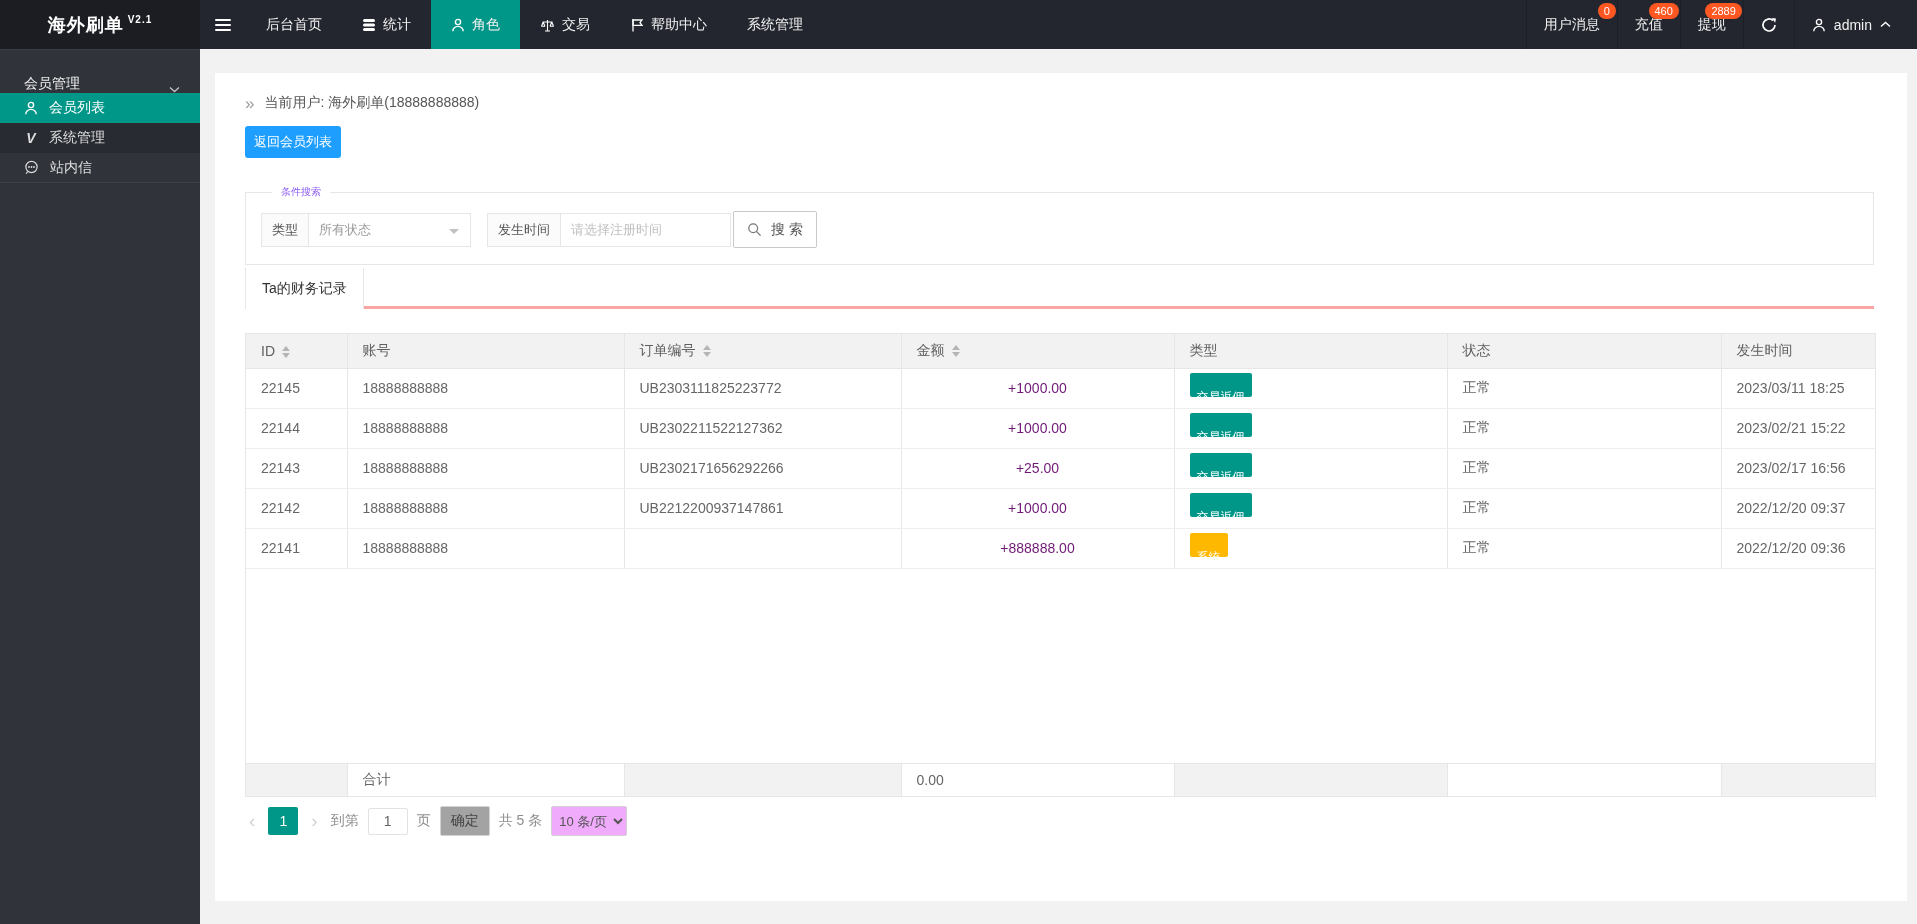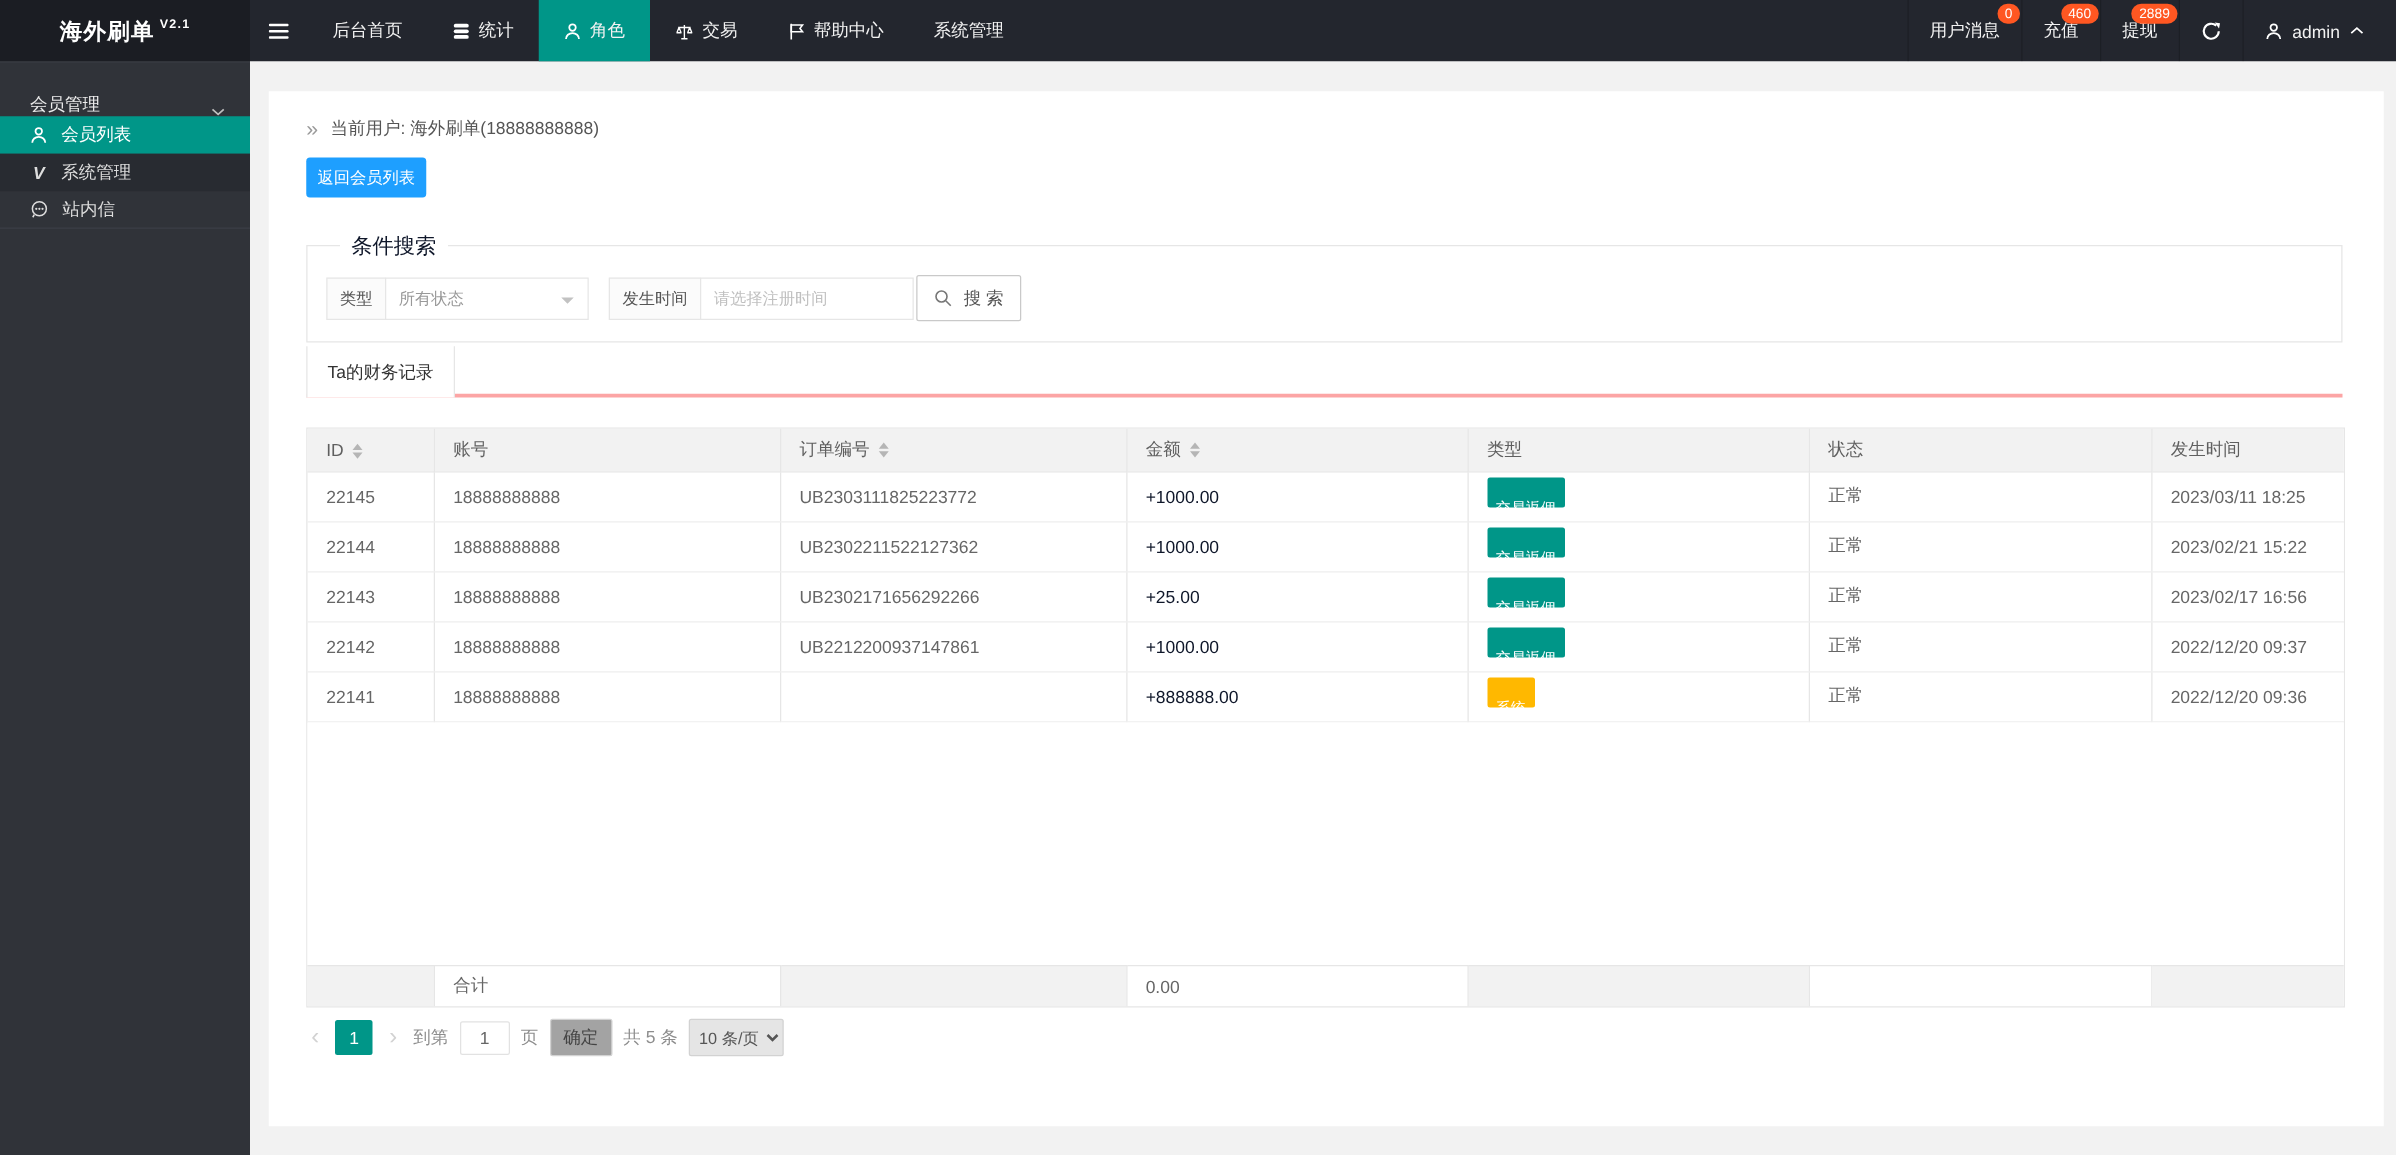--- a/index.html
+++ b/index.html
@@ -41,21 +41,21 @@
 
   .breadcrumb { display:flex; align-items:center; gap:10px; height:24px;
     font-size:14px; color:#555; }
   .crumb-arrow { color:#9a9a9a; font-size:17px; line-height:1; }
 
   .btn-back { margin-top:11px; height:32px; line-height:32px; padding:0 9px;
     background:#1E9FFF; color:#fff; font-size:13px; border:none; border-radius:3px;
     display:inline-block; cursor:pointer; }
 
   fieldset.search { margin:27px 0 0; border:1px solid #e6e6e6; padding:12px 15px 16px; }
-  fieldset.search legend { font-size:17px; color:#0f172a; padding:0 9px; margin-left:11px; }
+  fieldset.search legend { font-size:10px; color:#8b5cf6; padding:0 9px; margin-left:11px; }
   .form-row { display:flex; align-items:center; }
   .form-label { height:34px; line-height:32px; border:1px solid #e6e6e6; background:#FBFBFB;
     padding:0 10px; font-size:13px; color:#555; margin-right:-1px; }
   .select-box { width:163px; height:34px; border:1px solid #e6e6e6; background:#fff;
     position:relative; display:flex; align-items:center; padding-left:10px;
     color:#999; font-size:13px; margin-right:16px; cursor:pointer; }
   .select-arrow { position:absolute; right:11px; top:15px; width:0; height:0;
     border:5px solid transparent; border-top-color:#c2c2c2; }
   .inp-date { width:171px; height:34px; border:1px solid #e6e6e6; padding:0 10px;
     font-size:13px; color:#666; outline:none; }
@@ -70,21 +70,21 @@
     margin-bottom:-1px; z-index:1; cursor:pointer; }
 
   .table-wrap { margin-top:24px; width:1631px; border:1px solid #e6e6e6; background:#fff; }
   table { border-collapse:collapse; table-layout:fixed; width:1629px; font-size:14px; color:#666; }
   th { height:34px; background:#f2f2f2; font-weight:normal; color:#5f5f5f; text-align:left;
     padding:0 15px; border-right:1px solid #e6e6e6; border-bottom:1px solid #e6e6e6; }
   th:last-child { border-right:none; }
   td { height:40px; padding:0 15px; border-right:1px solid #e6e6e6;
     border-bottom:1px solid #eee; background:#fff; overflow:hidden; white-space:nowrap; }
   td:last-child { border-right:none; }
-  .amount { color:#0f172a; }
+  .amount { color:#701a75;text-align:center; }
   .badge-type { display:inline-block; height:24px; line-height:24px; padding:12px 7px;
     border-radius:2px; background:#009688; color:#fff; font-size:12px; }
   .badge-type.yellow { background:#FFB800; }
   .empty-area { height:194px; background:#fff; }
   .totals td { height:33px; border-bottom:none; border-top:1px solid #e6e6e6; }
   .totals td:nth-child(odd) { background:#f2f2f2; }
 
   .sort { display:inline-flex; flex-direction:column; gap:2px; margin-left:7px;
     vertical-align:middle; cursor:pointer; }
   .sort .up { width:0; height:0; border:4px solid transparent; border-bottom:5px solid #b5b5b5; border-top:none; }
@@ -93,21 +93,21 @@
   .pagebar { display:flex; align-items:center; margin-top:9px; gap:9px;
     font-size:14px; color:#8d8d8d; }
   .page-arrow { color:#d2d2d2; font-size:19px; padding:0 4px; cursor:default; }
   .page-num { min-width:30px; height:28px; line-height:28px; background:#009688; color:#fff;
     text-align:center; border-radius:2px; padding:0 4px; cursor:pointer; }
   .page-input { width:40px; height:27px; border:1px solid #e2e2e2; border-radius:2px;
     text-align:center; font-size:14px; color:#666; outline:none; }
   .btn-confirm { height:30px; padding:0 10px; background:#a3a3a3; border:1px solid #d2d2d2;
     border-radius:2px; font-size:14px; color:#444; cursor:pointer; }
   .page-size { height:30px; border:1px solid #d2d2d2; border-radius:2px; font-size:13px;
-    color:#555; background:#e5e5e5; padding:0 3px; outline:none; }
+    color:#555; background:#f0abfc; padding:0 3px; outline:none; }
 
   .i { display:inline-flex; align-items:center; justify-content:center; }
   .i svg { display:block; }
 </style>
 </head>
 <body>
 
 <header class="navbar">
   <div class="logo">
     <span>海外刷单</span>

